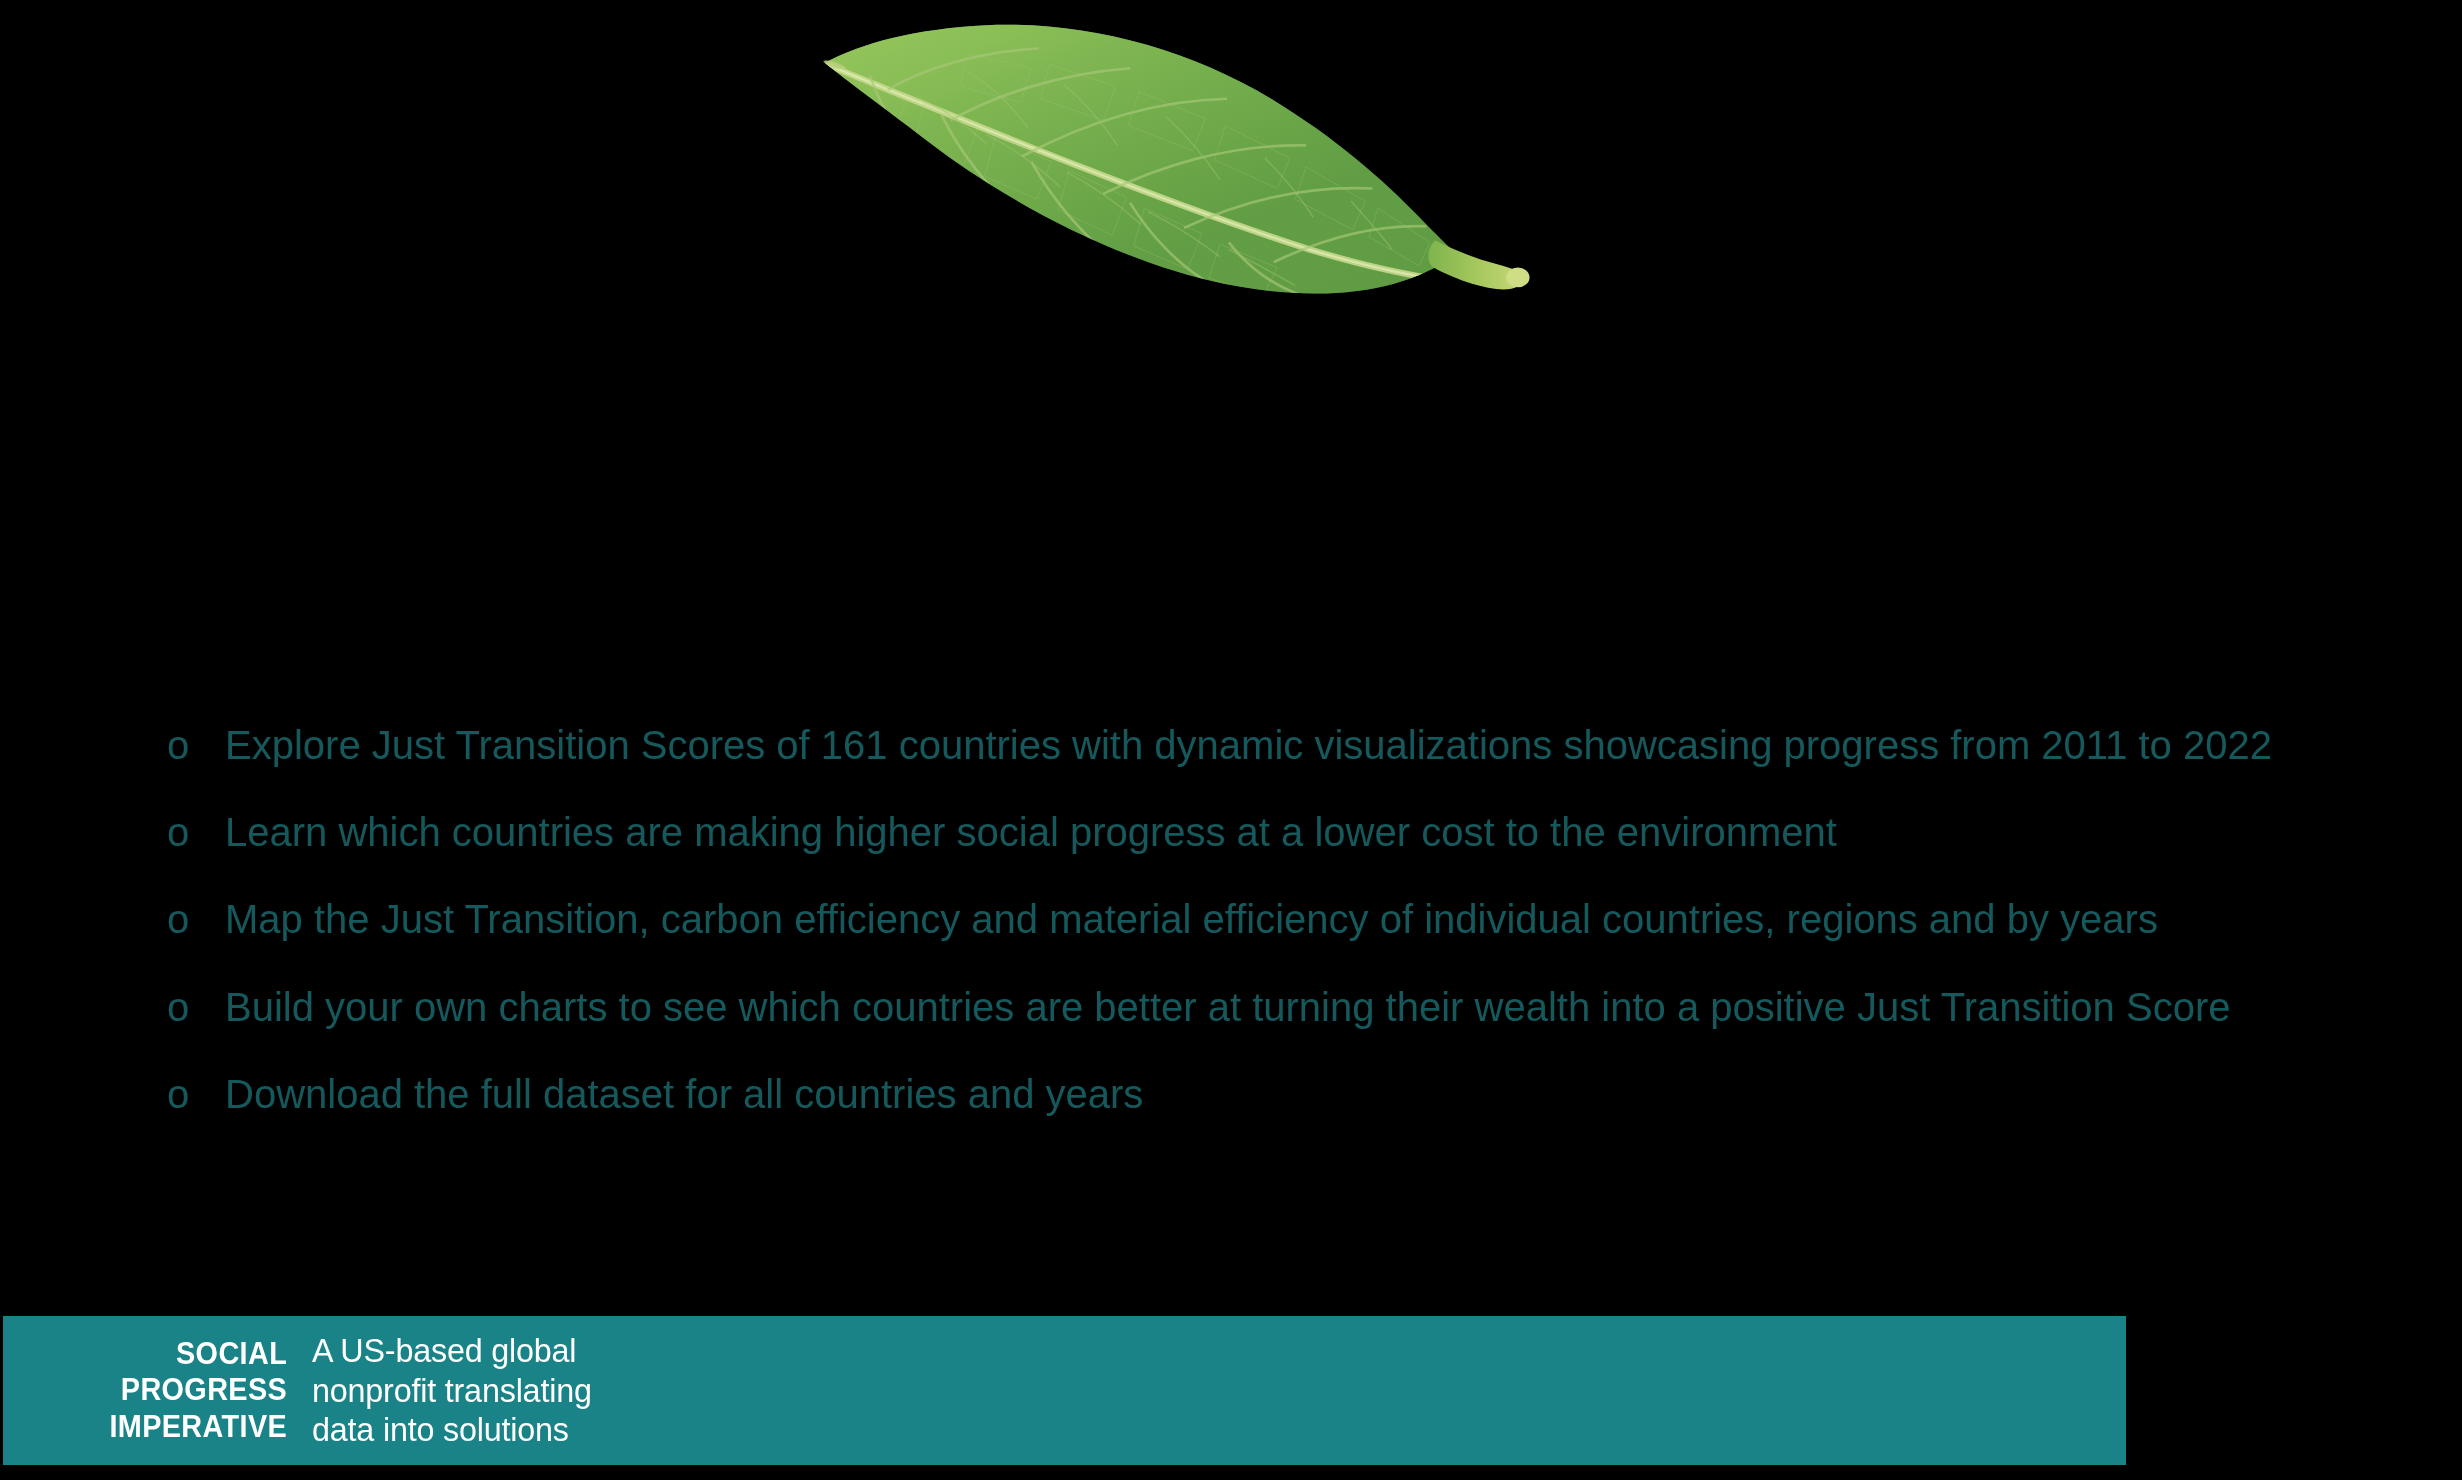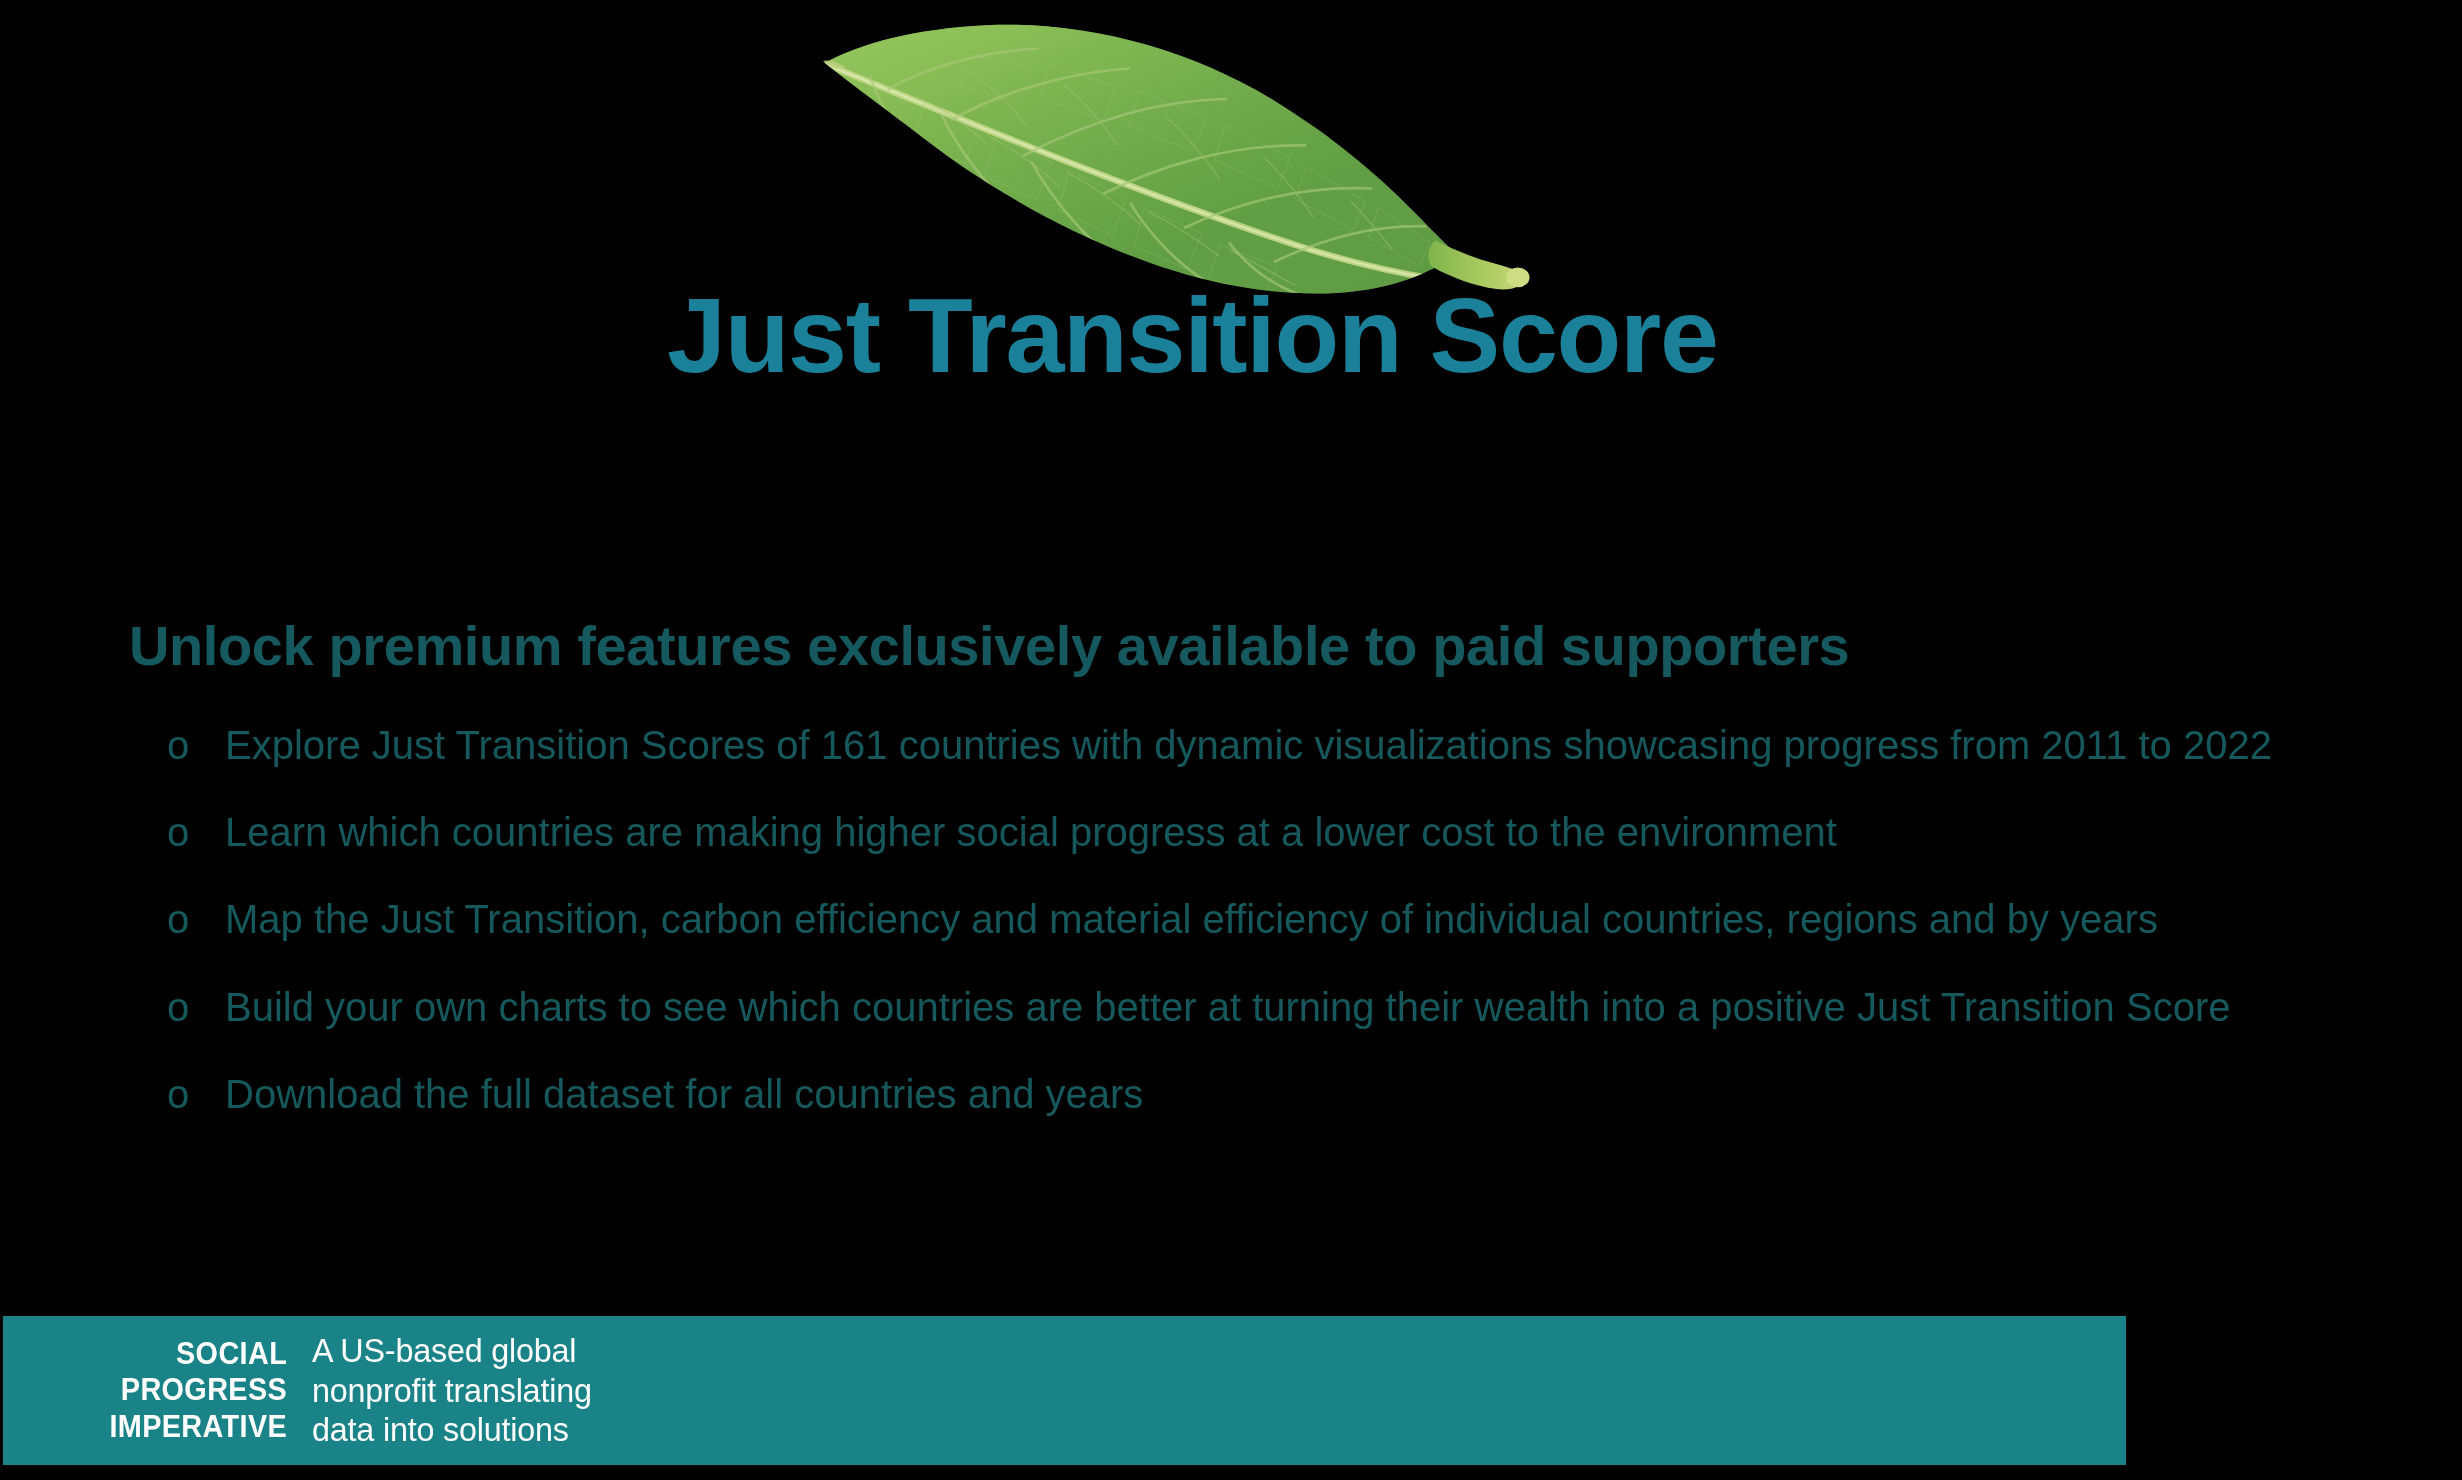--- a/index.html
+++ b/index.html
@@ -244,24 +244,22 @@
       <path d="M700,258 C720,268 744,278 768,284 C788,289 798,294 798,300
                C798,309 786,314 768,312 C744,309 716,298 698,288
                C690,283 690,266 700,258 Z" fill="url(#stemGrad)"></path>
       <ellipse cx="792" cy="299" rx="13" ry="11" fill="#cfdd84"></ellipse>
 
       <path d="M18,58 C26,56 36,60 44,66 C34,68 24,66 18,58 Z" fill="#b9cf7d" opacity="0.8"></path>
     </svg>
   </div>
 
   <div class="title-block">
-    <div class="title-main">Just Transition Score</div>
   </div>
 
-  <div class="headline">Unlock premium features exclusively available to paid supporters</div>
 
   <ul class="bullet-list">
     <li class="bullet-item">
       <span class="bullet-marker">o</span>
       <span class="bullet-text">Explore Just Transition Scores of 161 countries with dynamic visualizations showcasing progress from 2011 to 2022</span>
     </li>
     <li class="bullet-item">
       <span class="bullet-marker">o</span>
       <span class="bullet-text">Learn which countries are making higher social progress at a lower cost to the environment</span>
     </li>

